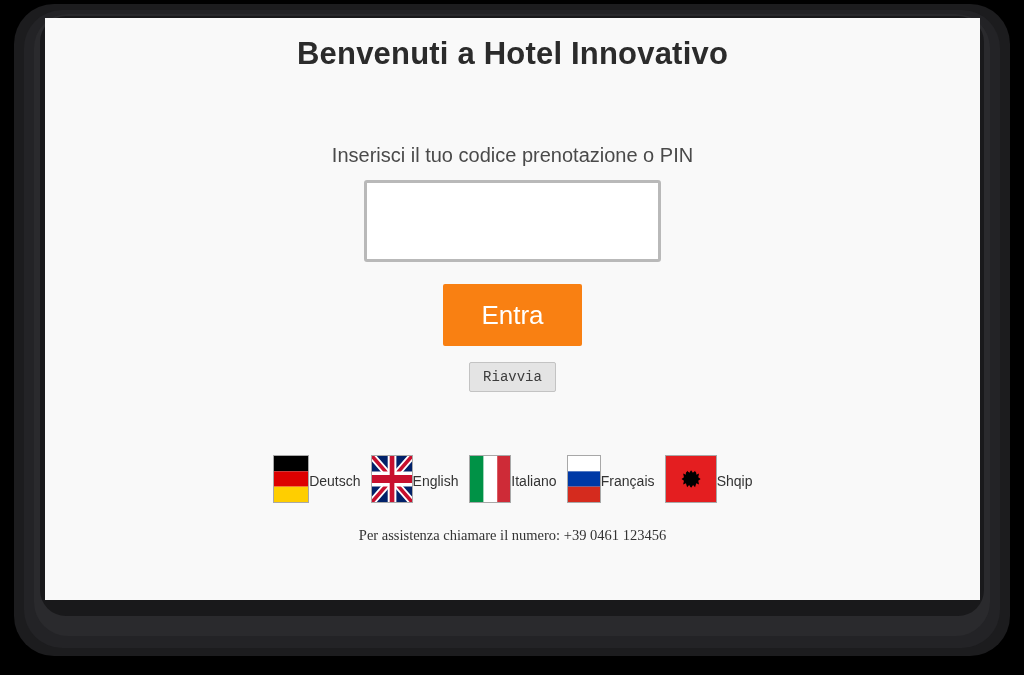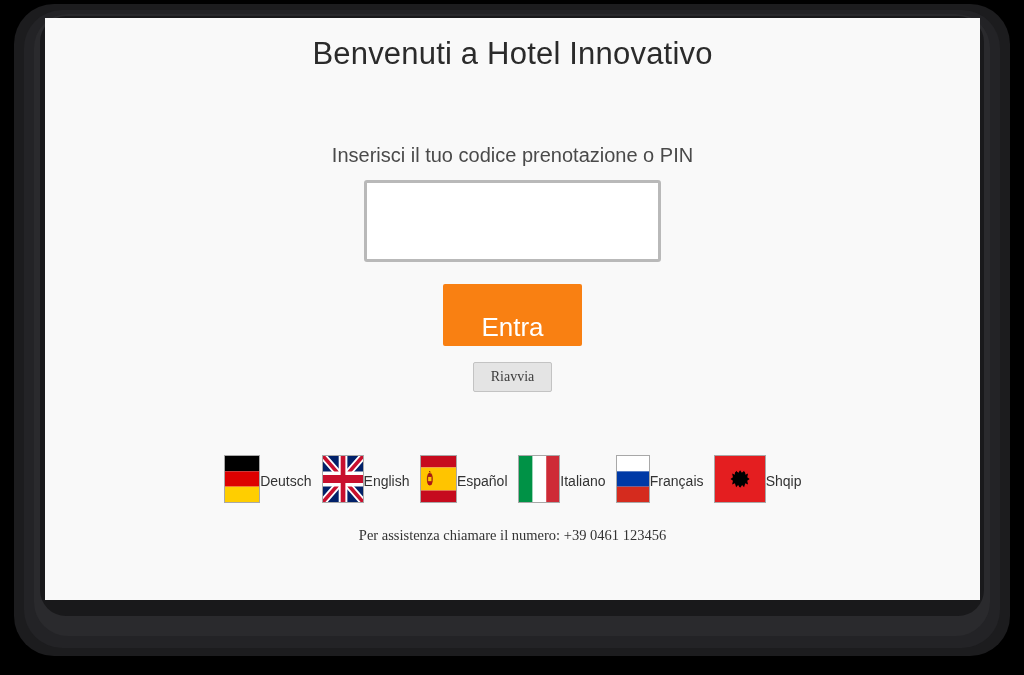--- a/index.html
+++ b/index.html
@@ -66,21 +66,21 @@
     height: 582px;
     background: #f9f9f9;
     overflow: hidden;
   }
 
   #page-title {
     margin: 0;
     padding-top: 18px;
     text-align: center;
     font-size: 31px;
-    font-weight: 400;
+    font-weight: 700;
     color: #2b2b2b;
     letter-spacing: 0.2px;
   }
 
   #prompt-label {
     margin: 0;
     padding-top: 72px;
     text-align: center;
     font-size: 20px;
     color: #4a4a4a;
@@ -116,38 +116,38 @@
     width: 139px;
     height: 62px;
     background: #f98012;
     color: #ffffff;
     border: none;
     border-radius: 2px;
     font-size: 26px;
     font-family: "Liberation Sans", sans-serif;
     cursor: pointer;
     line-height: 62px;
-    padding: 12px;
+    padding: 0;
   }
 
   .restart-wrap {
     display: flex;
     justify-content: center;
     margin-top: 16px;
   }
 
   #restart-button {
     min-width: 79px;
     height: 30px;
     background: #e4e4e4;
     color: #3c3c3c;
     border: 1px solid #c3c3c3;
     border-radius: 2px;
     font-size: 14px;
-    font-family: Liberation Serif, serif;
+    font-family: Liberation Mono, monospace;
     cursor: pointer;
     padding: 0 13px;
   }
 
   
   #language-bar {
     display: flex;
     justify-content: center;
     align-items: flex-start;
     gap: 10px;
@@ -237,36 +237,20 @@
             <rect width="60" height="40" fill="#012169"></rect>
             <path d="M0,0 L60,40 M60,0 L0,40" stroke="#ffffff" stroke-width="8"></path>
             <path d="M0,0 L60,40 M60,0 L0,40" stroke="#C8102E" stroke-width="4"></path>
             <path d="M30,0 V40 M0,20 H60" stroke="#ffffff" stroke-width="13"></path>
             <path d="M30,0 V40 M0,20 H60" stroke="#C8102E" stroke-width="7"></path>
           </svg>
         </span>
         <span class="lang-label">English</span>
       </div>
 
-      <div class="lang-item">
-        <span class="flag">
-          <svg viewBox="0 0 60 40" preserveAspectRatio="none">
-            <rect x="0" y="0" width="60" height="10" fill="#c60b1e"></rect>
-            <rect x="0" y="10" width="60" height="20" fill="#ffc400"></rect>
-            <rect x="0" y="30" width="60" height="10" fill="#c60b1e"></rect>
-            <g transform="translate(15,20)">
-              <ellipse cx="0" cy="0" rx="4.4" ry="5.4" fill="#ad1519" stroke="#8a1014" stroke-width="0.6"></ellipse>
-              <rect x="-3.2" y="-2" width="6.4" height="4.6" fill="#ffc400" stroke="#8a1014" stroke-width="0.5"></rect>
-              <rect x="-1" y="-6.4" width="2" height="2" fill="#ffc400" stroke="#8a1014" stroke-width="0.4"></rect>
-              <path d="M-4.4,2 L4.4,2 L3,5 L-3,5 Z" fill="#ad1519"></path>
-            </g>
-          </svg>
-        </span>
-        <span class="lang-label">Español</span>
-      </div>
 
 
       <div class="lang-item">
         <span class="flag">
           <svg viewBox="0 0 60 40" preserveAspectRatio="none">
             <rect x="0" y="0" width="20" height="40" fill="#009246"></rect>
             <rect x="20" y="0" width="20" height="40" fill="#ffffff"></rect>
             <rect x="40" y="0" width="20" height="40" fill="#ce2b37"></rect>
           </svg>
         </span>

